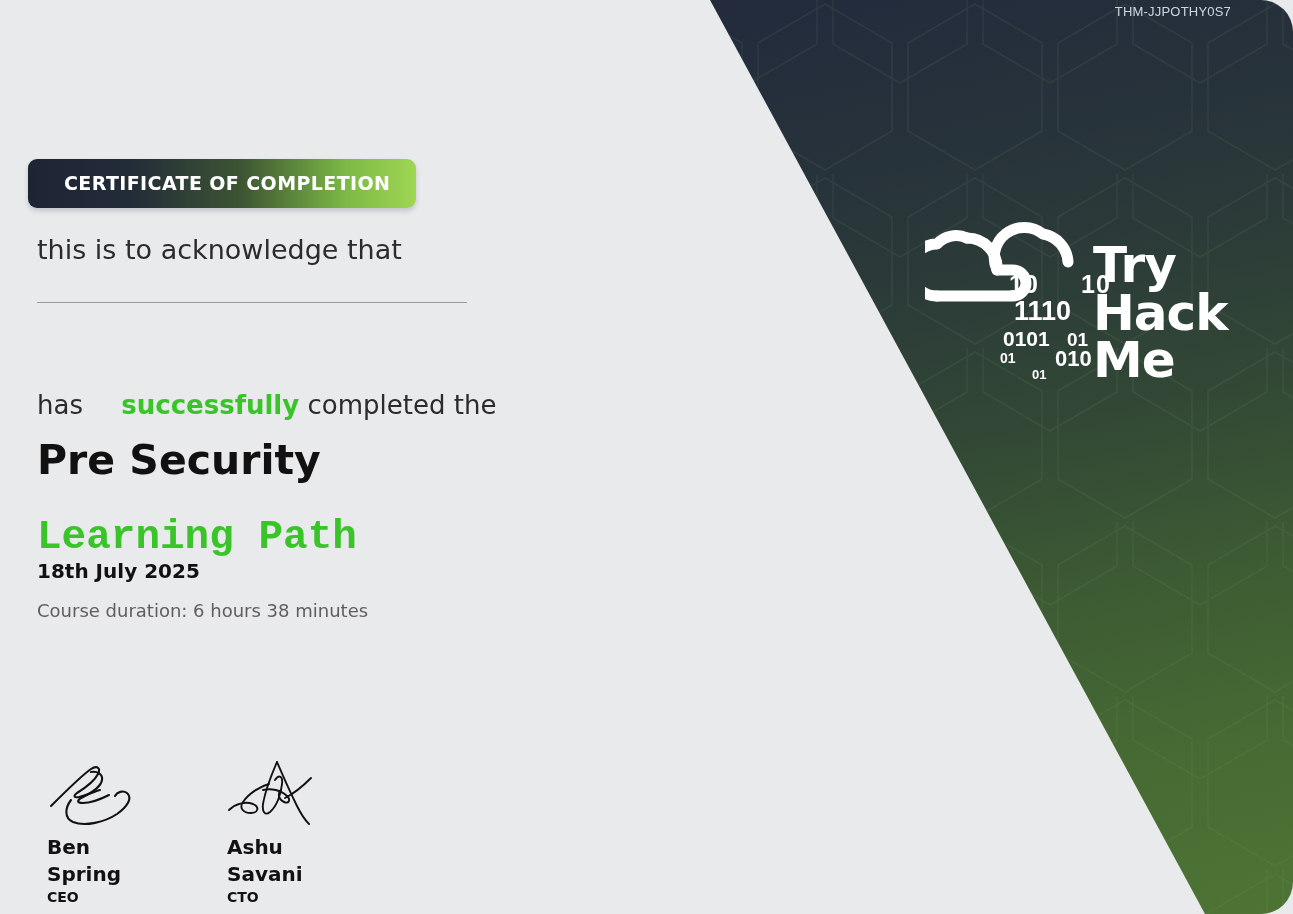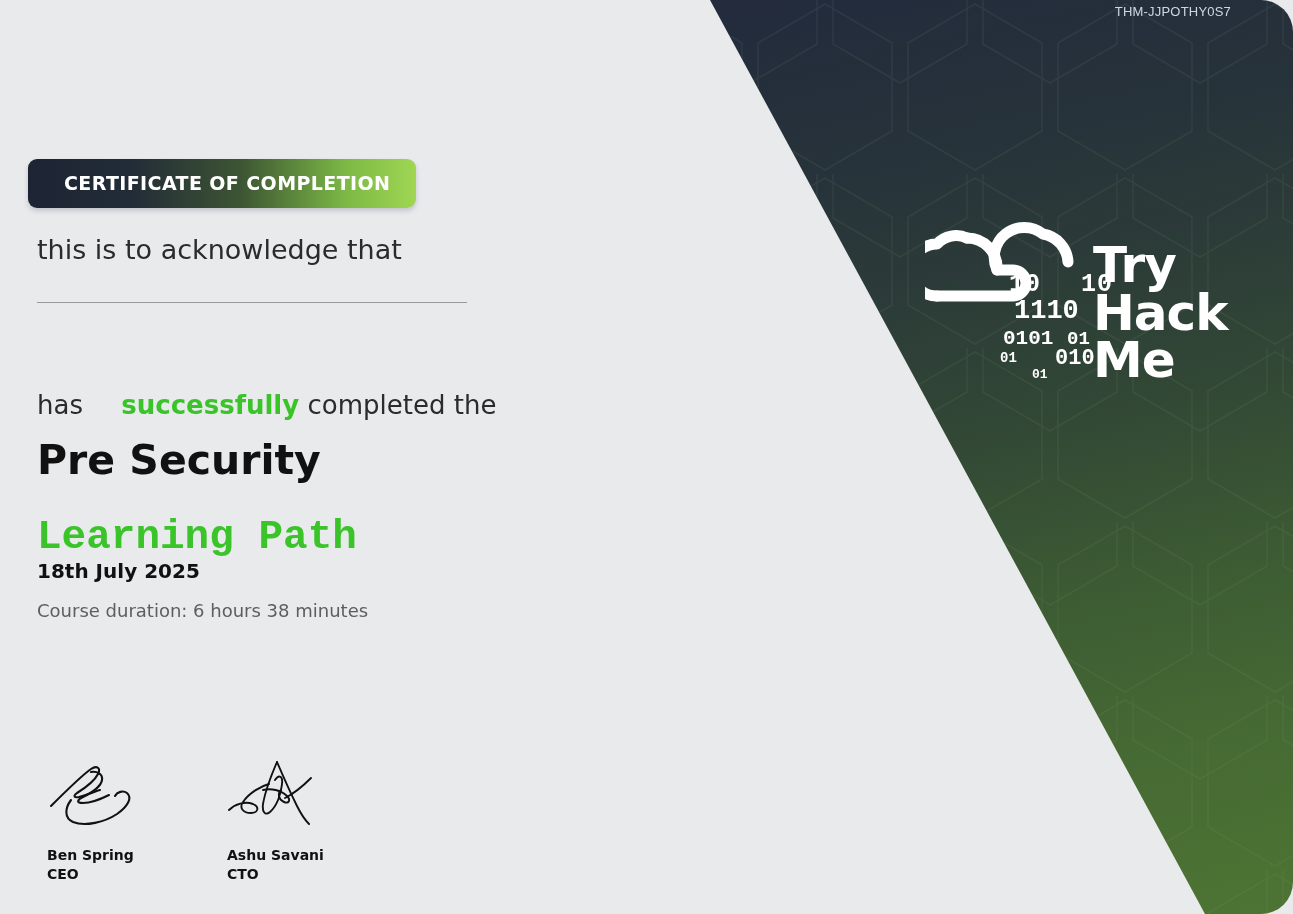--- a/index.html
+++ b/index.html
@@ -55,21 +55,21 @@
     left:925px; top:212px;
     width:320px; height:175px;
     z-index:5;
   }
   .logo-cloud { position:absolute; left:0; top:0; }
   .binary {
     position:absolute;
     left:78px; top:60px;
     width:120px; height:110px;
     color:#ffffff;
-    font-family:Liberation Mono, monospace;
+    font-family:Liberation Sans, sans-serif;
     font-weight:bold;
     line-height:1;
   }
   .binary span { position:absolute; white-space:pre; }
   .b1 { left:6px;  top:0px;   font-size:25px; letter-spacing:1px; }
   .b2 { left:78px; top:0px;   font-size:25px; letter-spacing:1px; }
   .b3 { left:11px; top:26px;  font-size:27px; letter-spacing:0px; }
   .b4 { left:0px;  top:56px;  font-size:21px; }
   .b5 { left:64px; top:58px;  font-size:19px; }
   .b6 { left:-3px; top:79px;  font-size:14px; }
@@ -151,22 +151,21 @@
     font-family:"DejaVu Sans", sans-serif;
   }
 
   
   .signatures { position:absolute; left:47px; top:760px; z-index:4; }
   .sig-block { position:absolute; top:0; }
   .sig-1 { left:0; }
   .sig-2 { left:180px; }
   .sig-img { height:70px; }
   .sig-name {
-    margin-top:12px;
-    font-size:14px; font-weight:bold; color:#111111;
+    font-size:20px; font-weight:bold; color:#111111;
     font-family:"DejaVu Sans", sans-serif;
     line-height:1.35;
   }
   .sig-role {
     font-size:14px; font-weight:bold; color:#111111;
     font-family:"DejaVu Sans", sans-serif;
     line-height:1.35;
   }
 </style>
 </head>

